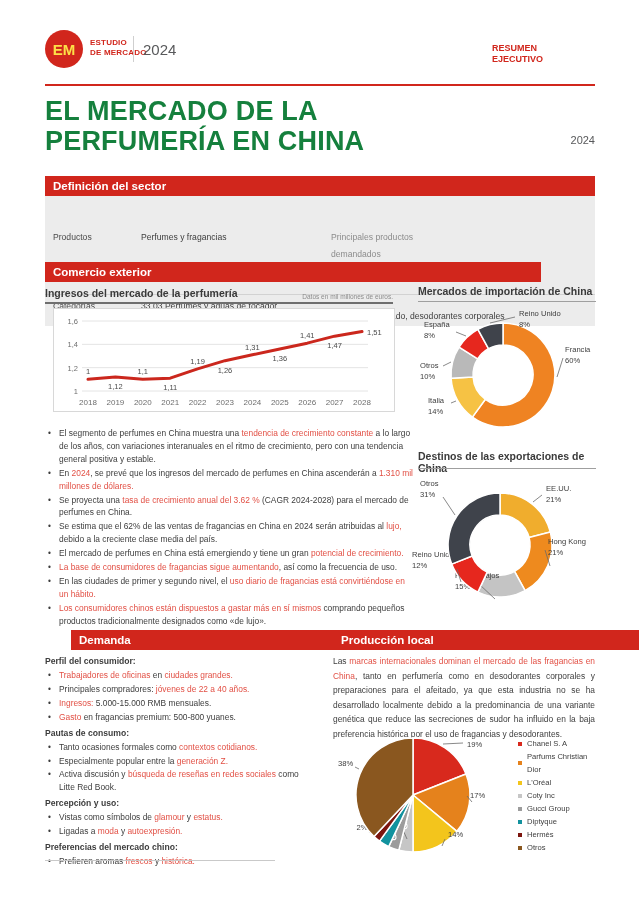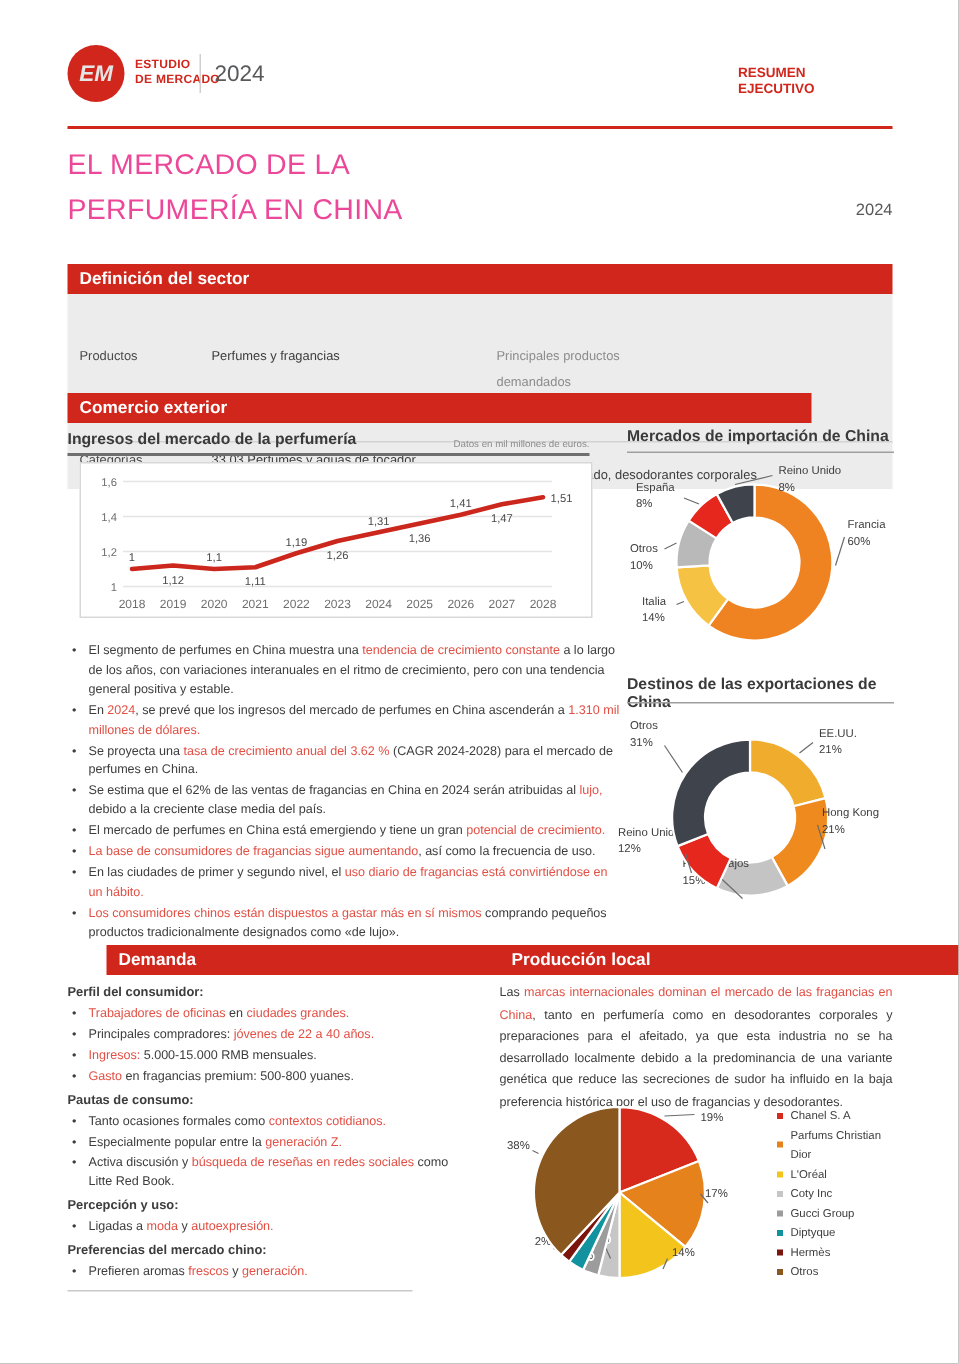--- a/index.html
+++ b/index.html
@@ -3,28 +3,28 @@
 <meta charset="utf-8">
 <style>
   html,body{margin:0;padding:0;background:#9a9a9a;}
   .page{position:relative;width:639px;height:909px;background:#ffffff;margin:0 auto;
         font-family:"Liberation Sans",sans-serif;color:#3d3d3d;overflow:hidden;}
   .abs{position:absolute;}
   .red{color:#e25045;}
   .bar{background:#d1261c;color:#fff;font-weight:bold;font-size:11.5px;line-height:20px;
        padding:0 8px;box-sizing:border-box;height:20px;}
   
-  .logo-circle{width:38px;height:38px;border-radius:50%;background:#d1261c;color:#e5e5e5;
-       font-weight:bold;font-size:15px;display:flex;align-items:center;justify-content:center;font-style:italic;}
+  .logo-circle{width:38px;height:38px;border-radius:50%;background:#d1261c;color:#fde047;
+       font-weight:bold;font-size:15px;display:flex;align-items:center;justify-content:center;}
   .logo-label{color:#d1261c;font-size:8px;font-weight:bold;line-height:10px;letter-spacing:.2px;}
   .hdr-year{color:#58595b;font-size:15px;}
   .vdiv{width:1px;height:26px;background:#cfcfcf;}
   .hdr-tag{color:#d1261c;font-size:9px;font-weight:bold;line-height:11px;text-align:left;}
   .rule{height:2px;background:#d1261c;}
-  .doc-title{color:#ec4899;font-weight:normal;font-size:19px;line-height:30px;letter-spacing:.2px;}
+  .doc-title{color:#15803d;font-weight:bold;font-size:27px;line-height:30px;letter-spacing:.2px;}
   .title-year{color:#58595b;font-size:11px;}
   
   .def-table{background:#ececec;font-size:8.6px;}
   .def-row{display:flex;padding:6px 8px 5px 8px;margin-top:30px;}
   .def-row+.def-row{border-top:1px solid #d2d2d2;}
   .def-label{width:88px;color:#4a4a4a;flex:none;}
   .def-value{width:190px;flex:none;}
   .def-note{flex:1;color:#8c8c8c;}
   .def-note div+div{margin-top:7px;}
   
@@ -204,25 +204,26 @@
         <li><span class="red">Gasto</span><span> en fragancias premium: 500-800 yuanes.</span></li>
       </ul>
       <div class="subhead">Pautas de consumo:</div>
       <ul class="blts">
         <li><span>Tanto ocasiones formales como </span><span class="red">contextos cotidianos.</span></li>
         <li><span>Especialmente popular entre la </span><span class="red">generación Z.</span></li>
         <li><span>Activa discusión y </span><span class="red">búsqueda de reseñas en redes sociales</span><span> como Litte Red Book.</span></li>
       </ul>
       <div class="subhead">Percepción y uso:</div>
       <ul class="blts">
+        <li><span>Vistas como símbolos de </span><span class="red">glamour</span><span> y </span><span class="red">estatus.</span></li>
         <li><span>Ligadas a </span><span class="red">moda</span><span> y </span><span class="red">autoexpresión.</span></li>
       </ul>
       <div class="subhead">Preferencias del mercado chino:</div>
       <ul class="blts">
-        <li><span>Prefieren aromas </span><span class="red">frescos</span><span> y </span><span class="red">generación.</span></li>
+        <li><span>Prefieren aromas </span><span class="red">frescos</span><span> y </span><span class="red">histórica.</span></li>
       </ul>
     </div>
   <div class="abs hr-light" style="left:45px;top:860px;width:230px;"></div>
 
   <div class="abs bar" style="left:333px;top:630px;width:310px;">Producción local</div>
   <div class="abs para" style="left:333px;top:654px;width:262px;" id="produccion-para"><span>Las </span><span class="red">marcas internacionales dominan el mercado de las fragancias en China</span><span>, tanto en perfumería como en desodorantes corporales y preparaciones para el afeitado, ya que esta industria no se ha desarrollado localmente debido a la predominancia de una variante genética que reduce las secreciones de sudor ha influido en la baja preferencia histórica por el uso de fragancias y desodorantes.</span></div>
 
   <svg class="abs" style="left:330px;top:722px;" width="175" height="155" viewBox="0 0 175 155">
       <path d="M83,73 L83,16 A57,57 0 0 1 136,52 Z" fill="#d8291d" stroke="#ffffff" stroke-width="1.5" stroke-linejoin="round"></path>
       <line x1="113" y1="22" x2="133" y2="21" stroke="#6b6b6b" stroke-width="0.8"></line>

